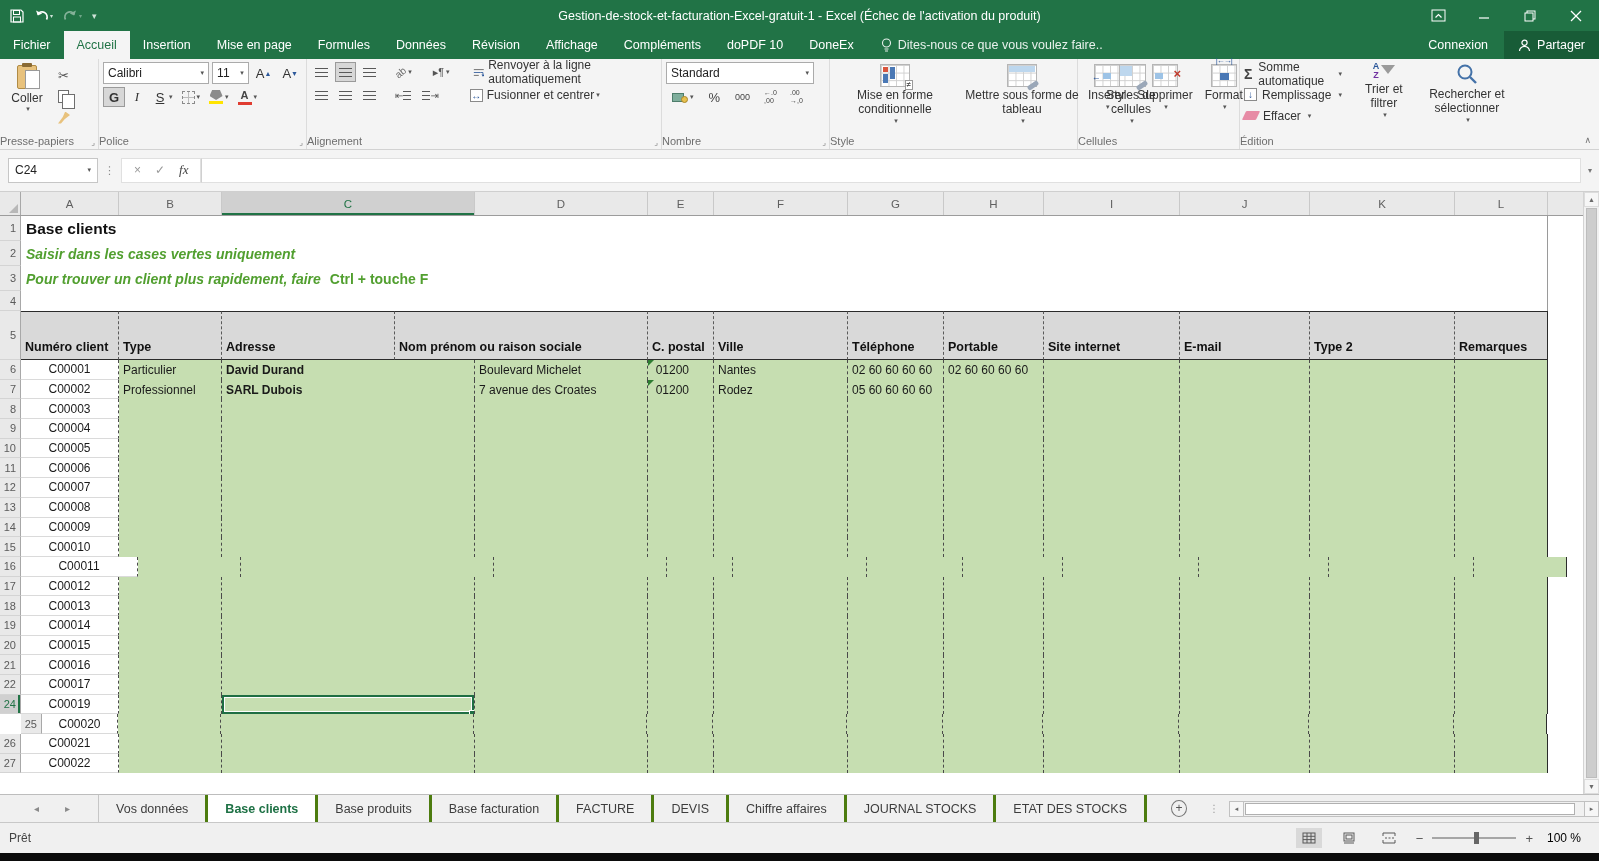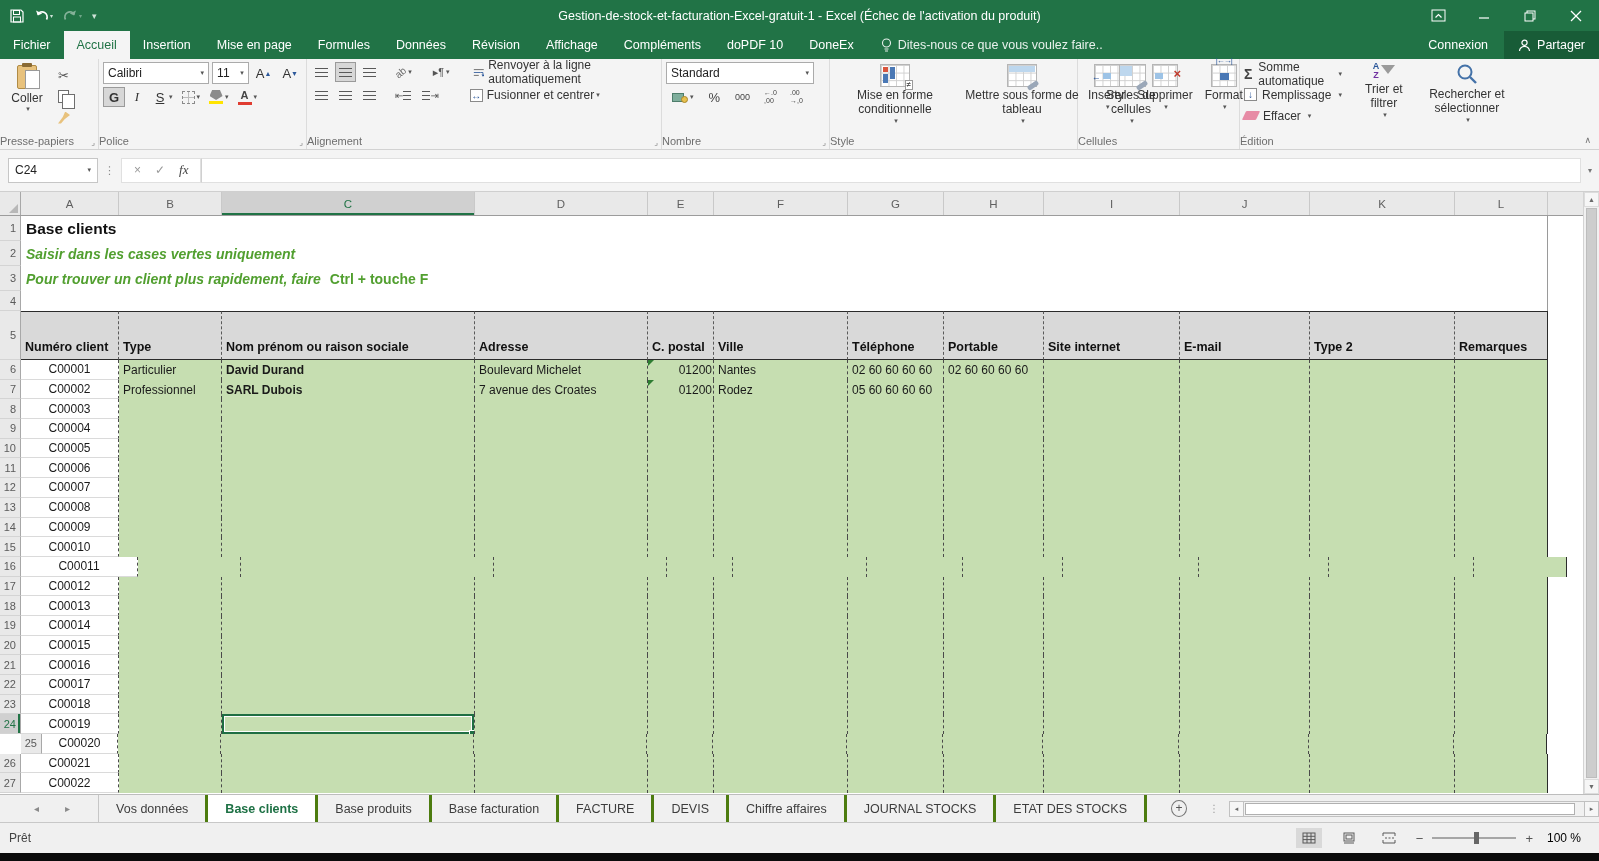--- a/index.html
+++ b/index.html
@@ -114,21 +114,21 @@
   .free { background:#fff; display:flex; align-items:center; border-right:1px solid #9a9a9a; overflow:visible; white-space:nowrap; }
   .title1 { font-size:15.5px; font-weight:bold; color:#111; padding-left:5px; }
   .instr { font-size:14px; font-weight:bold; font-style:italic; color:#519f2f; padding-left:5px; }
   .instr-b { font-size:14px; font-weight:bold; color:#519f2f; margin-left:9px; }
   .hcell { background:#d9d9d9; border-right:1px dashed #5a5a5a; border-top:1px solid #2b2b2b; border-bottom:1px solid #2b2b2b; font-size:12.5px; font-weight:bold; color:#111; display:flex; align-items:flex-end; padding:2px 2px 5px 4px; line-height:1.15; overflow:hidden; }
   .hcell.last { border-right:1px solid #2b2b2b; }
   .acell { background:#fff; border-right:1px dashed #4a4a4a; border-bottom:1px solid #dadada; font-size:12px; color:#1a1a1a; display:flex; align-items:center; justify-content:center; overflow:hidden; }
   .gcell { background:#c6deb1; border-right:1px dashed #4a4a4a; font-size:12px; color:#1a1a1a; display:flex; align-items:center; padding-left:4px; overflow:hidden; position:relative; white-space:nowrap; }
   .gcell.last { border-right:1px solid #2b2b2b; }
   .gcell.bld { font-weight:bold; }
-  .gcell.postal { justify-content:flex-end; padding-right:1px; }
+  .gcell.postal { justify-content:flex-end; padding-right:24px; }
   .flagtri { position:absolute; left:0; top:0; width:0; height:0; border-top:6px solid #2e7d32; border-right:6px solid transparent; }
   .rfill { background:#fff; }
   .selcell { box-shadow:inset 0 0 0 2px #1f6e43, inset 0 0 0 3px #fdfdfd; }
   .handle { position:absolute; right:-1px; bottom:-2px; width:6px; height:6px; background:#1f6e43; border:1px solid #fff; z-index:3; }
   
   .vscroll { width:16px; height:602px; background:#f1f1f1; border-left:1px solid #d4d4d4; display:flex; flex-direction:column; }
   .varr { height:15px; display:flex; align-items:center; justify-content:center; font-size:7px; color:#6b6b6b; background:#f6f6f6; border:1px solid #dcdcdc; }
   .vthumb { flex:1; margin:1px 2px; background:#cdcdcd; border:1px solid #bdbdbd; }
 
   
@@ -577,22 +577,22 @@
         </div>
         <div class="grow" style="height: 20px;">
           <div class="rhdr" style="width: 21px;">4</div>
           <div class="free" style="width: 1527px;"></div>
           <div class="rfill" style="flex: 1 1 0%;"></div>
         </div>
         <div class="grow" style="height: 49px;">
           <div class="rhdr" style="width: 21px;">5</div>
           <div class="hcell" style="width: 98px;">Numéro client</div>
           <div class="hcell" style="width: 103px; white-space: nowrap;">Type</div>
+          <div class="hcell" style="width: 173px; white-space: nowrap;">Adresse</div>
           <div class="hcell" style="width: 253px; white-space: nowrap;">Nom prénom ou raison sociale</div>
-          <div class="hcell" style="width: 173px; white-space: nowrap;">Adresse</div>
           <div class="hcell" style="width: 66px; white-space: nowrap;">C. postal</div>
           <div class="hcell" style="width: 134px; white-space: nowrap;">Ville</div>
           <div class="hcell" style="width: 96px; white-space: nowrap;">Téléphone</div>
           <div class="hcell" style="width: 100px; white-space: nowrap;">Portable</div>
           <div class="hcell" style="width: 136px; white-space: nowrap;">Site internet</div>
           <div class="hcell" style="width: 130px; white-space: nowrap;">E-mail</div>
           <div class="hcell" style="width: 145px; white-space: nowrap;">Type 2</div>
           <div class="hcell last" style="width: 93px; white-space: nowrap;">Remarques</div>
           <div class="rfill" style="flex: 1 1 0%;"></div>
         </div>
@@ -848,36 +848,20 @@
           <div class="gcell" style="width: 100px;"></div>
           <div class="gcell" style="width: 136px;"></div>
           <div class="gcell" style="width: 130px;"></div>
           <div class="gcell" style="width: 145px;"></div>
           <div class="gcell last" style="width: 93px;"></div>
           <div class="rfill" style="flex: 1 1 0%;"></div>
         </div>
         <div class="grow" style="height: 19.7px;">
           <div class="rhdr" style="width: 21px;">22</div>
           <div class="acell" style="width: 98px;">C00017</div>
-          <div class="gcell" style="width: 103px;"></div>
-          <div class="gcell bld" style="width: 253px;"></div>
-          <div class="gcell" style="width: 173px;"></div>
-          <div class="gcell postal" style="width: 66px;"></div>
-          <div class="gcell" style="width: 134px;"></div>
-          <div class="gcell" style="width: 96px;"></div>
-          <div class="gcell" style="width: 100px;"></div>
-          <div class="gcell" style="width: 136px;"></div>
-          <div class="gcell" style="width: 130px;"></div>
-          <div class="gcell" style="width: 145px;"></div>
-          <div class="gcell last" style="width: 93px;"></div>
-          <div class="rfill" style="flex: 1 1 0%;"></div>
-        </div>
-        <div class="grow" style="height: 19.7px;">
-          <div class="rhdr" style="width: 21px;">23</div>
-          <div class="acell" style="width: 98px;">C00018</div>
           <div class="gcell" style="width: 103px;"></div>
           <div class="gcell bld" style="width: 253px;"></div>
           <div class="gcell" style="width: 173px;"></div>
           <div class="gcell postal" style="width: 66px;"></div>
           <div class="gcell" style="width: 134px;"></div>
           <div class="gcell" style="width: 96px;"></div>
           <div class="gcell" style="width: 100px;"></div>
           <div class="gcell" style="width: 136px;"></div>
           <div class="gcell" style="width: 130px;"></div>
           <div class="gcell" style="width: 145px;"></div>

